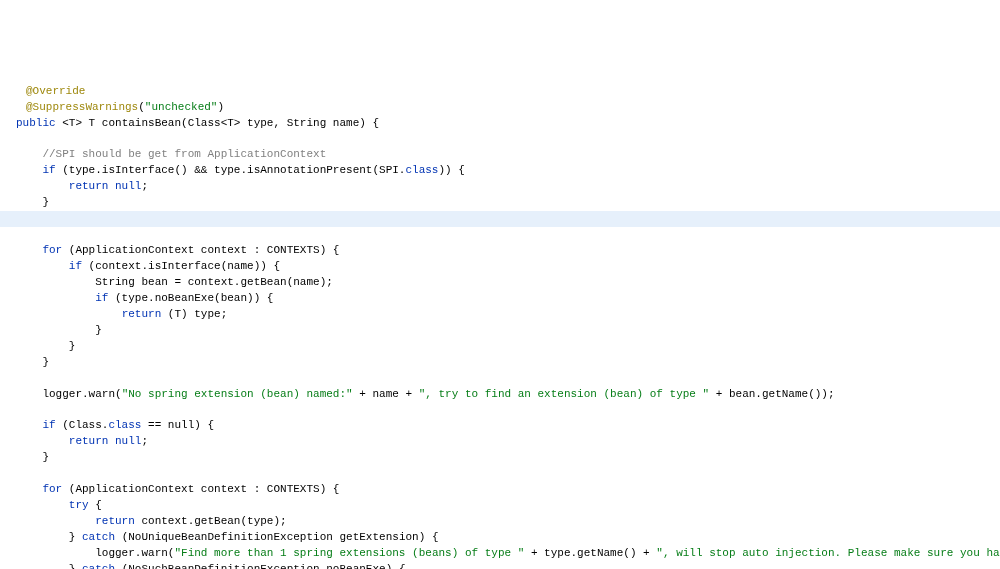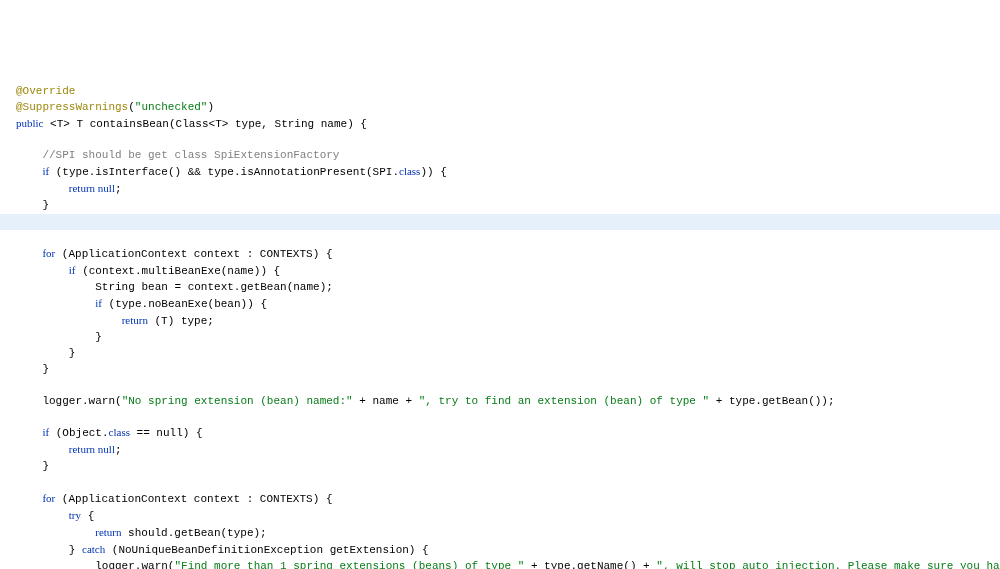--- a/index.html
+++ b/index.html
@@ -8,58 +8,58 @@
       font-size: 11px;
       line-height: 1.45;
       background: #ffffff;
       color: #000000;
       padding: 4px 0;
       white-space: pre;
       overflow-x: hidden;
     }
     .code-line { padding: 0 16px; }
     .hl { background: #e6f0fb; display: block; }
-    .ann { color: #9e880d; }
-    .kw { color: #0033b3; font-family: Liberation Serif, serif; }
+    .ann { color: #9e880d; margin-left: 10px; }
+    .kw { color: #0033b3; }
     .cm { color: #808080; }
     .st { color: #067d17; }
   </style>
 </head>
 <body>
 
 
 
 <div class="code-area">
 <span class="code-line"><span class="ann">@Override</span></span>
 <span class="code-line"><span class="ann">@SuppressWarnings</span>(<span class="st">"unchecked"</span>)</span>
 <span class="code-line"><span class="kw">public</span><span> &lt;T&gt; T </span><span>containsBean</span><span>(Class&lt;T&gt; type, String name) {</span></span>
 <span class="code-line"> </span>
-<span class="code-line">    <span class="cm">//SPI should be get class SpiExtensionFactory</span></span>
+<span class="code-line">    <span class="cm">//SPI should be get from ApplicationContext</span></span>
 <span class="code-line">    <span class="kw">if</span><span> (type.isInterface() &amp;&amp; type.isAnnotationPresent(SPI.</span><span class="kw">class</span><span>)) {</span></span>
 <span class="code-line">        <span class="kw">return null</span><span>;</span></span>
 <span class="code-line">    <span>}</span></span>
 <span class="code-line hl"> </span>
 <span class="code-line">    <span class="kw">for</span><span> (ApplicationContext context : CONTEXTS) {</span></span>
-<span class="code-line">        <span class="kw">if</span><span> (context.multiBeanExe(name)) {</span></span>
+<span class="code-line">        <span class="kw">if</span><span> (context.isInterface(name)) {</span></span>
 <span class="code-line">            <span>String bean = context.getBean(name);</span></span>
 <span class="code-line">            <span class="kw">if</span><span> (type.noBeanExe(bean)) {</span></span>
 <span class="code-line">                <span class="kw">return</span><span> (T) type;</span></span>
 <span class="code-line">            <span>}</span></span>
 <span class="code-line">        <span>}</span></span>
 <span class="code-line">    <span>}</span></span>
 <span class="code-line"> </span>
-<span class="code-line">    <span>logger.warn(</span><span class="st">"No spring extension (bean) named:"</span><span> + name + </span><span class="st">", try to find an extension (bean) of type "</span><span> + type.getBean());</span></span>
+<span class="code-line">    <span>logger.warn(</span><span class="st">"No spring extension (bean) named:"</span><span> + name + </span><span class="st">", try to find an extension (bean) of type "</span><span> + bean.getName());</span></span>
 <span class="code-line"> </span>
-<span class="code-line">    <span class="kw">if</span><span> (Object.</span><span class="kw">class</span><span> == null) {</span></span>
+<span class="code-line">    <span class="kw">if</span><span> (Class.</span><span class="kw">class</span><span> == null) {</span></span>
 <span class="code-line">        <span class="kw">return null</span><span>;</span></span>
 <span class="code-line">    <span>}</span></span>
 <span class="code-line"> </span>
 <span class="code-line">    <span class="kw">for</span><span> (ApplicationContext context : CONTEXTS) {</span></span>
 <span class="code-line">        <span class="kw">try</span><span> {</span></span>
-<span class="code-line">            <span class="kw">return</span><span> should.getBean(type);</span></span>
+<span class="code-line">            <span class="kw">return</span><span> context.getBean(type);</span></span>
 <span class="code-line">        <span>} </span><span class="kw">catch</span><span> (NoUniqueBeanDefinitionException getExtension) {</span></span>
 <span class="code-line">            <span>logger.warn(</span><span class="st">"Find more than 1 spring extensions (beans) of type "</span><span> + type.getName() + </span><span class="st">", will stop auto injection. Please make sure you hav</span></span>
 <span class="code-line">        <span>} </span><span class="kw">catch</span><span> (NoSuchBeanDefinitionException noBeanExe) {</span></span>
 
 
 
 
 
 
 

